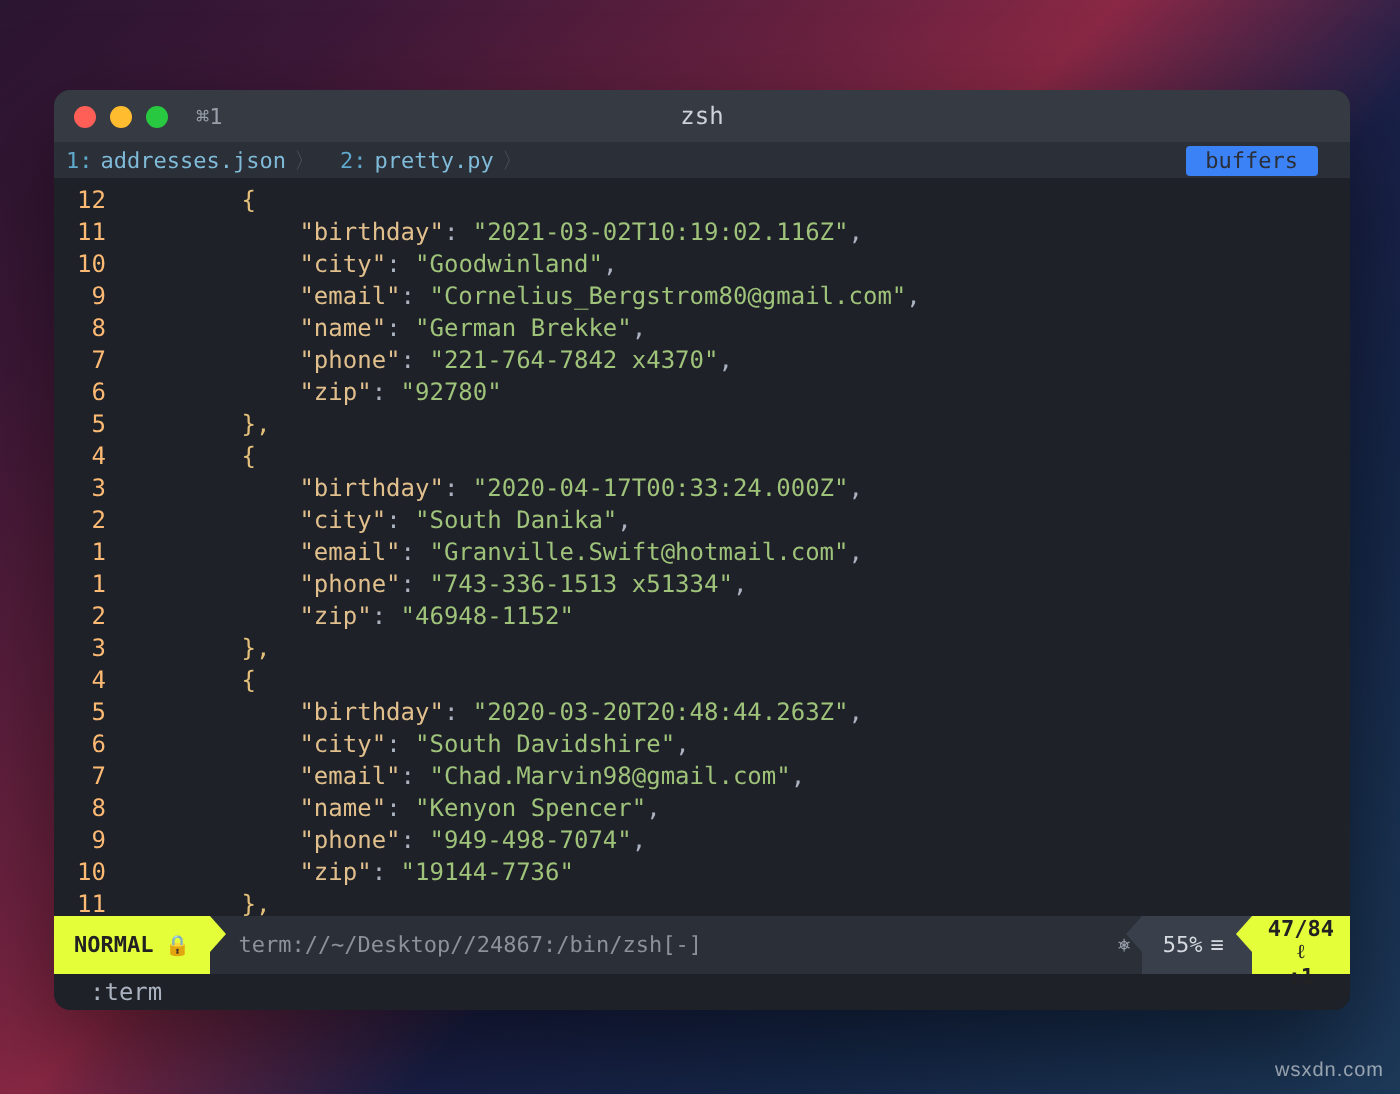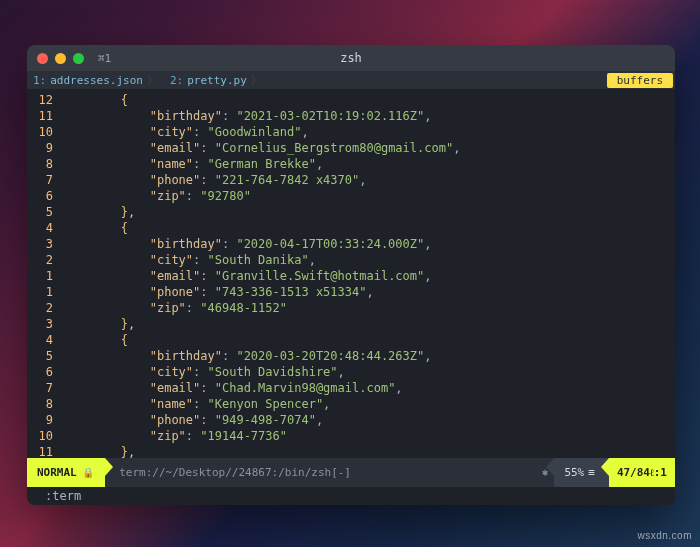--- a/index.html
+++ b/index.html
@@ -41,22 +41,22 @@
     display: flex; align-items: center;
     font-size: 11px;
     color: #93c4e0;
   }
   .bufferbar .buf { padding: 0 6px; display: flex; align-items: center; gap: 4px; }
   .bufferbar .sep { color: #4d5360; }
   .bufferbar .num { color: #5fa9cd; }
   .bufferbar .name { color: #7fbbd8; }
   .bufferbar .spacer { flex: 1; }
   .bufferbar .buffers-label {
-    background: #fde047; color: #2b2f37;
-    padding: 1px 10px; margin-right: 2px;
+    background: #3b82f6; color: #2b2f37;
+    padding: 1px 10px; margin-right: 16px;
     border-radius: 2px;
     text-align: right;
   }
   .editor {
     flex: 1;
     background: #1e2127;
     padding: 3px 0 3px 0;
     line-height: 16px;
     overflow: hidden;
     position: relative;
@@ -111,21 +111,21 @@
   }
   .sb-pct::before {
     content: ""; position: absolute; left: -8px; top: 0;
     border-top: 9px solid transparent;
     border-bottom: 9px solid transparent;
     border-right: 8px solid #39404b;
   }
   .sb-pos {
     background: #e4ff3a; color: #222;
     padding: 0 8px; display: flex; align-items: center; font-weight: bold;
-    position: relative; gap: 0;
+    position: relative; gap: 0; flex-direction: column;
   }
   .sb-pos::before {
     content: ""; position: absolute; left: -8px; top: 0;
     border-top: 9px solid transparent;
     border-bottom: 9px solid transparent;
     border-right: 8px solid #e4ff3a;
   }
   .cmdline {
     height: 18px;
     background: #1e2127;

